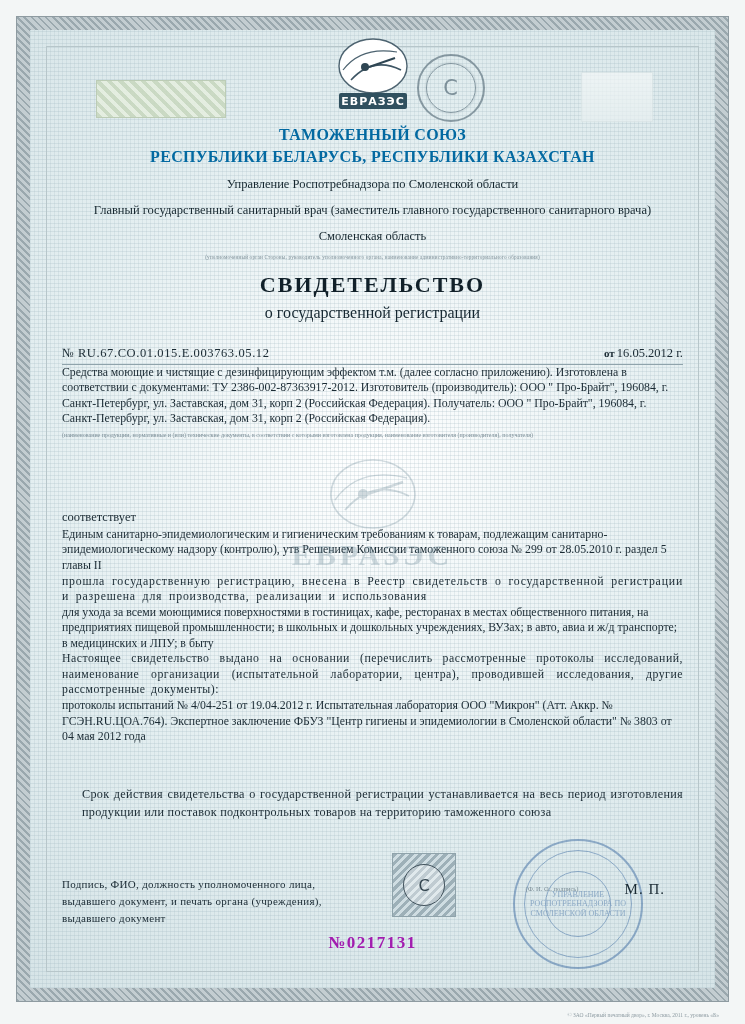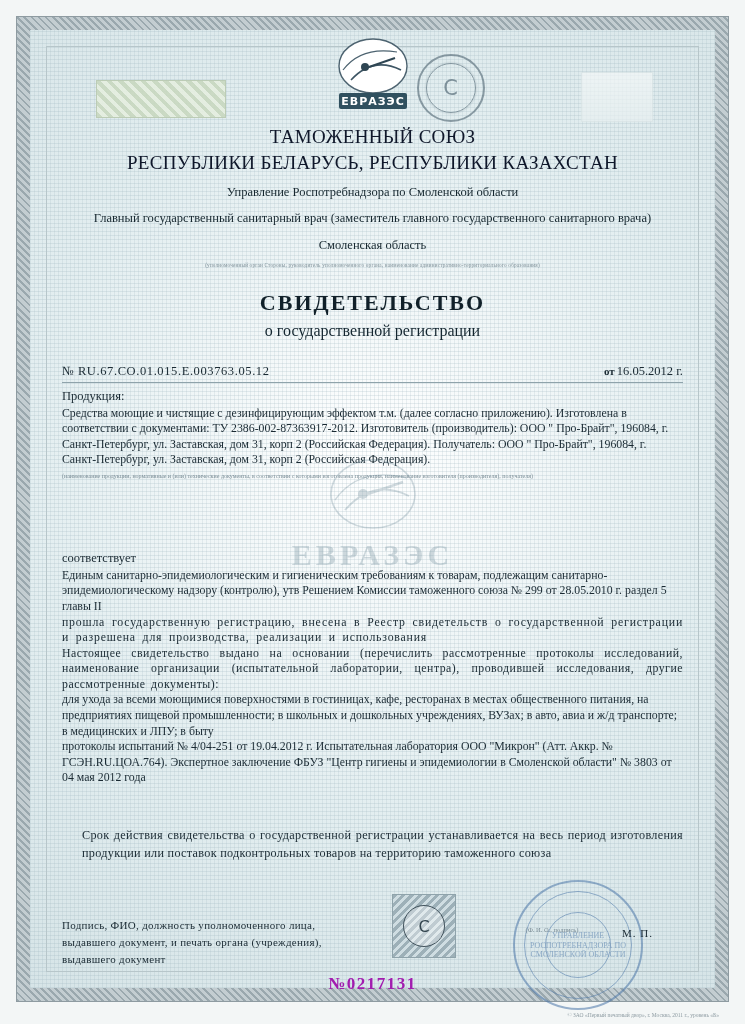--- a/index.html
+++ b/index.html
@@ -127,25 +127,25 @@
     border: 1px solid #dbe5e6;
     opacity: 0.7;
   }
 
   
   .head-block {
     text-align: center;
     margin-top: 10px;
   }
   .head-line {
-    font-weight: normal;
-    font-size: 19px;
+    font-weight: bold;
+    font-size: 16px;
     letter-spacing: 0.3px;
     line-height: 1.35;
-    color: #0f172a;
+    color: #0369a1;
   }
   .org-line {
     font-size: 12.5px;
     line-height: 1.45;
     margin-top: 8px;
     color: #16272f;
   }
   .micro-note {
     margin-top: 8px;
     font-size: 5.2px;
@@ -153,21 +153,21 @@
     color: #7d8f98;
     white-space: nowrap;
     overflow: hidden;
   }
 
   .title {
     text-align: center;
     font-weight: bold;
     font-size: 22px;
     letter-spacing: 2px;
-    margin-top: 22px;
+    margin-top: 12px;
     color: #112029;
   }
   .subtitle {
     text-align: center;
     font-size: 16px;
     margin-top: 6px;
     color: #142630;
   }
 
   
@@ -282,23 +282,23 @@
     letter-spacing: 0.5px;
   }
   .sign-caption {
     font-size: 6.5px;
     color: #7b8d96;
     margin-top: 2px;
     text-align: center;
   }
   .mp {
     position: absolute;
-    right: 24px;
+    right: 12px;
     bottom: -6px;
-    font-size: 11px;
+    font-size: 15px;
     letter-spacing: 1px;
   }
 
   .holo-square {
     position: absolute;
     left: 330px;
     top: 12px;
     width: 62px;
     height: 62px;
     background:
@@ -423,33 +423,32 @@
     <div class="number-row">
       <span class="num-label">№</span>
       <span class="num-value">RU.67.СО.01.015.Е.003763.05.12</span>
       <span class="date-wrap">
         <span class="date-label">от</span>
         <span class="date-value">16.05.2012 г.</span>
       </span>
     </div>
     <div class="rule"></div>
 
-    <div class="section-label">Продукция:</div>
     <div class="body-text">Средства моющие и чистящие с дезинфицирующим эффектом т.м. (далее согласно приложению). Изготовлена в соответствии с документами: ТУ 2386-002-87363917-2012. Изготовитель (производитель): ООО " Про-Брайт", 196084, г. Санкт-Петербург, ул. Заставская, дом 31, корп 2 (Российская Федерация).  Получатель: ООО " Про-Брайт", 196084, г. Санкт-Петербург, ул. Заставская, дом 31, корп 2  (Российская Федерация).</div>
     <div class="small-caption">(наименование продукции, нормативные и (или) технические документы, в соответствии с которыми изготовлена продукция, наименование изготовителя (производителя), получателя)</div>
 
     <div class="spacer-lg"></div>
     <div class="spacer-lg"></div>
     <div class="spacer-md"></div>
 
     <div class="section-label">соответствует</div>
     <div class="body-text">Единым санитарно-эпидемиологическим и гигиеническим требованиям к товарам, подлежащим санитарно-эпидемиологическому надзору (контролю), утв Решением Комиссии таможенного союза № 299 от 28.05.2010 г. раздел 5 главы II</div>
     <div class="body-text justify sparse">прошла государственную регистрацию, внесена в Реестр свидетельств о государственной регистрации и разрешена для производства, реализации и использования</div>
+    <div class="body-text">для ухода за всеми моющимися поверхностями в гостиницах, кафе, ресторанах в местах общественного питания, на предприятиях пищевой промышленности; в школьных и дошкольных учреждениях, ВУЗах; в авто, авиа и ж/д транспорте; в медицинских и ЛПУ; в быту</div>
     <div class="body-text justify sparse2">Настоящее  свидетельство  выдано  на  основании  (перечислить  рассмотренные протоколы исследований, наименование организации (испытательной лаборатории, центра), проводившей исследования, другие рассмотренные документы):</div>
-    <div class="body-text">для ухода за всеми моющимися поверхностями в гостиницах, кафе, ресторанах в местах общественного питания, на предприятиях пищевой промышленности; в школьных и дошкольных учреждениях, ВУЗах; в авто, авиа и ж/д транспорте; в медицинских и ЛПУ; в быту</div>
     <div class="body-text">протоколы испытаний № 4/04-251 от 19.04.2012 г. Испытательная лаборатория ООО "Микрон" (Атт. Аккр. № ГСЭН.RU.ЦОА.764). Экспертное заключение ФБУЗ "Центр гигиены и эпидемиологии в Смоленской области" № 3803 от 04 мая 2012 года</div>
 
     <div class="spacer-lg"></div>
 
     <div class="bottom-block">
       <div class="validity">Срок действия свидетельства о государственной регистрации устанавливается на весь период изготовления продукции или поставок подконтрольных товаров на территорию таможенного союза</div>
 
       <div class="sign-row">
         <div class="sign-left">Подпись, ФИО, должность уполномоченного лица, выдавшего документ, и печать органа (учреждения), выдавшего документ</div>
 

